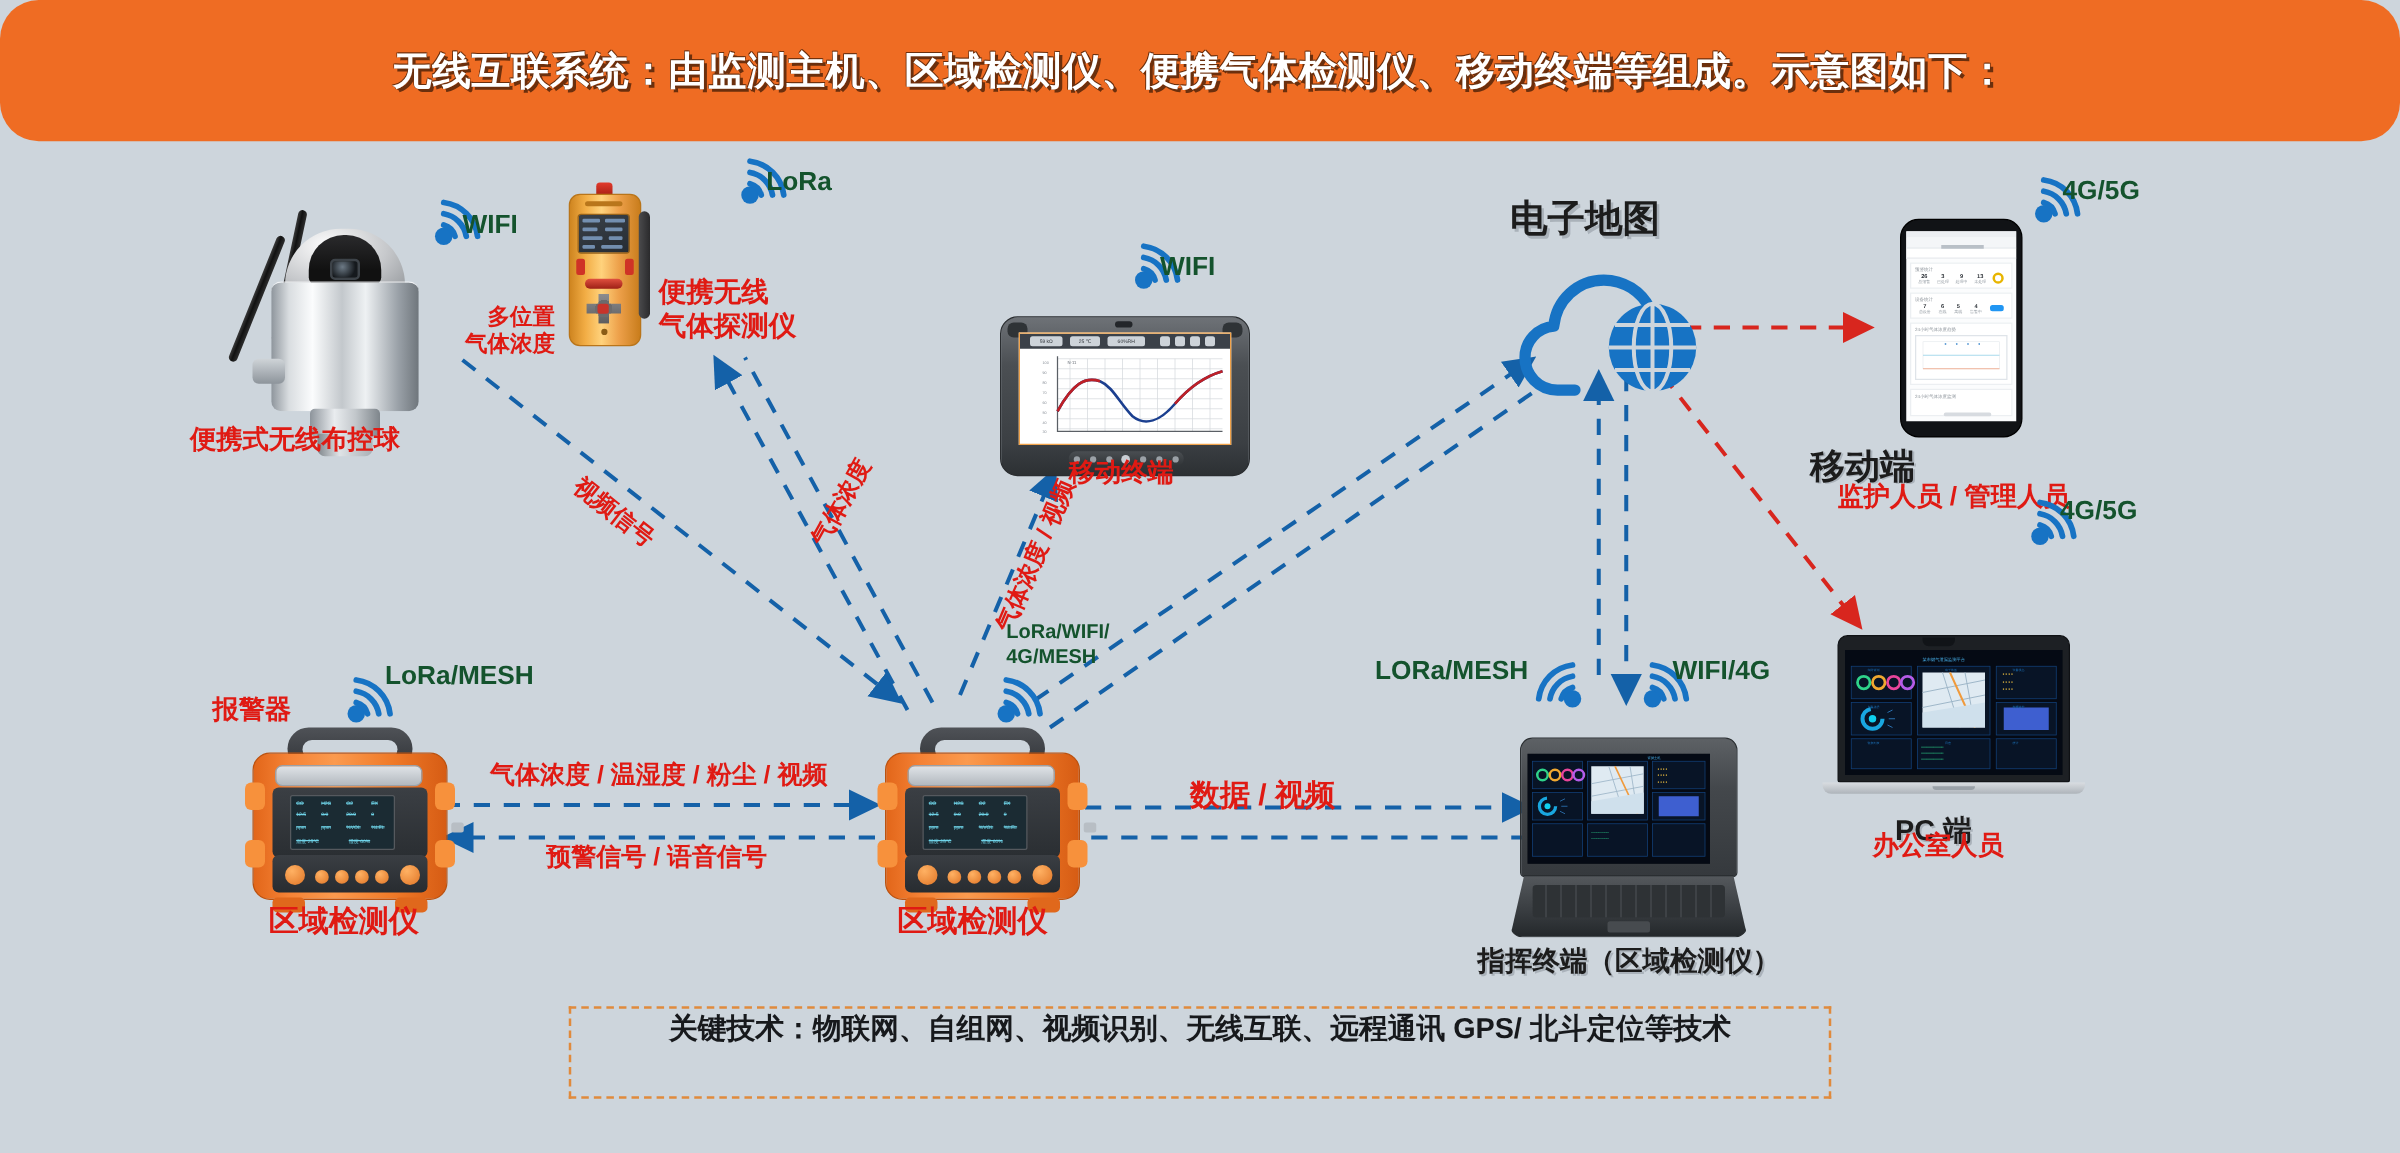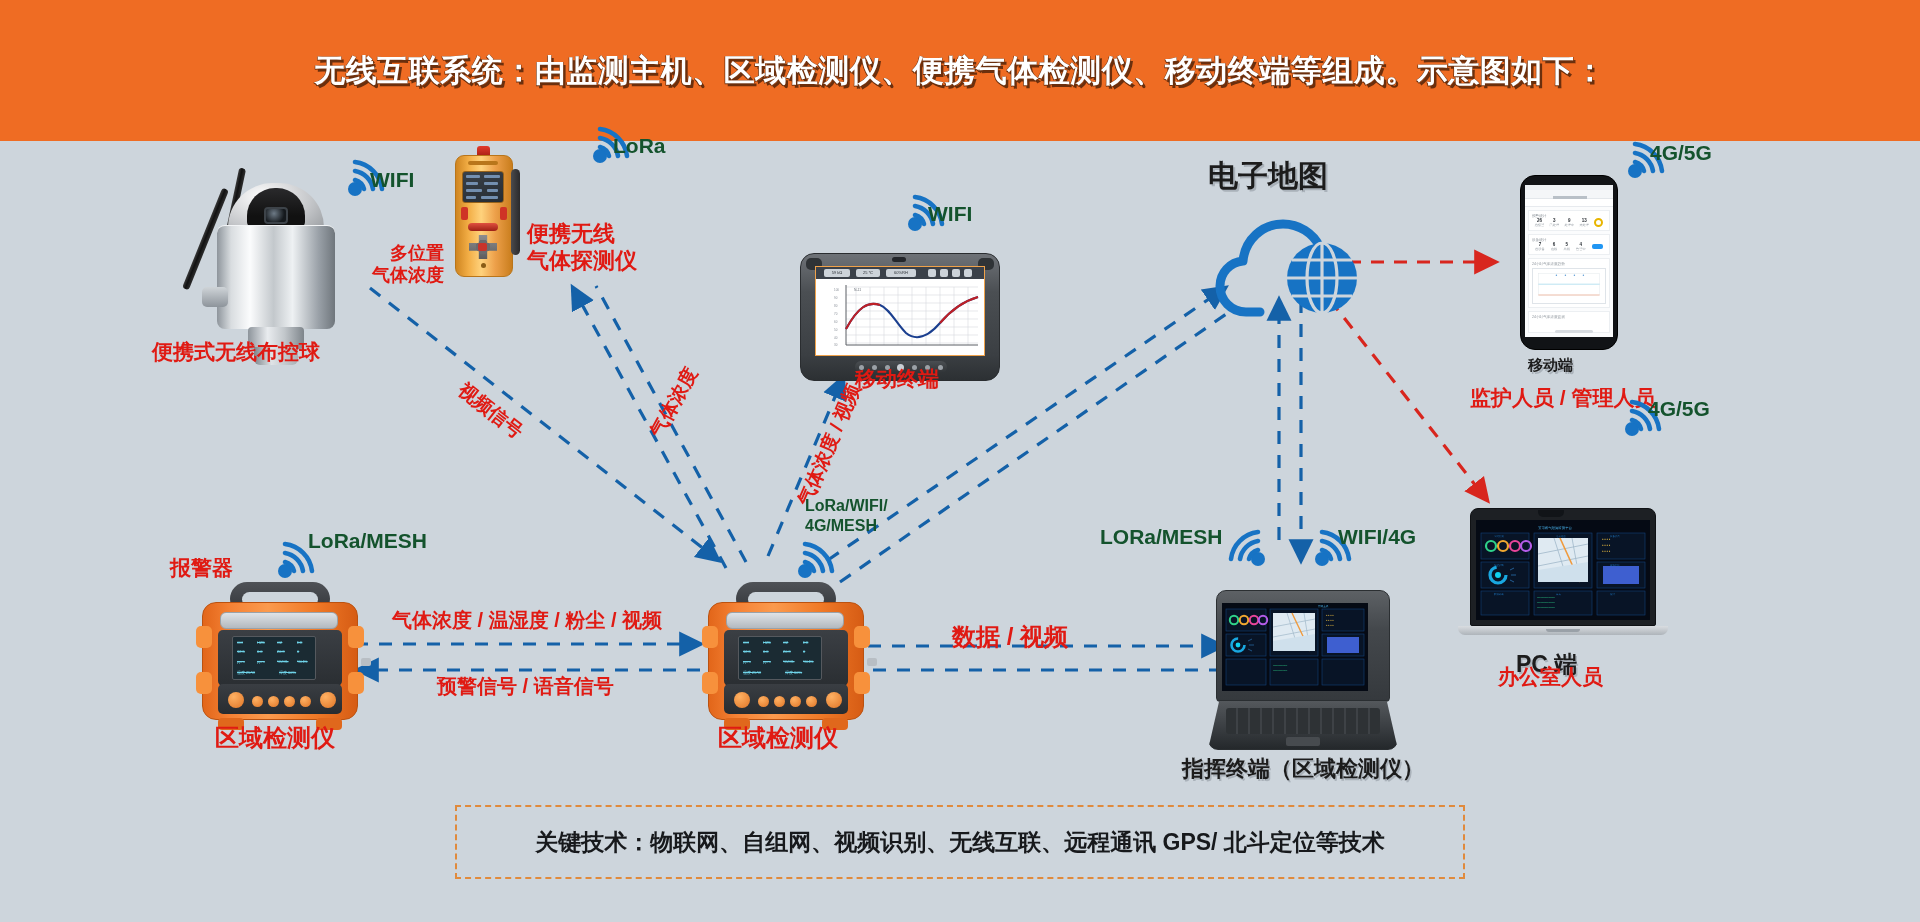--- a/index.html
+++ b/index.html
@@ -6,22 +6,22 @@
   html, body { width: 1920px; height: 922px; overflow: hidden; }
   body {
     font-family: "Liberation Sans", "DejaVu Sans", sans-serif;
     background: #cdd5dc;
     position: relative;
   }
   #stage { position: relative; width: 1920px; height: 922px; background: #cdd5dc; }
 
   
   .banner {
-    position: absolute; left: 0; top: 0; width: 1920px; height: 141px;
-    background: #ef6c23; display: flex; align-items: center; justify-content: center;
+    position: absolute; left: 0; top: 0; width: 1920px; height: 113px;
+    background: #ef6c23; display: flex; align-items: center; justify-content: center; border-radius: 31px;
   }
   .banner-title {
     font-size: 31px; font-weight: bold; color: #ffffff; letter-spacing: 0.5px;
     text-shadow: 2.5px 2.5px 0 #6b2f0d, -0.5px -0.5px 0 #6b2f0d, 0.5px -0.5px 0 #6b2f0d, -0.5px 0.5px 0 #6b2f0d;
     white-space: nowrap;
   }
   .lbl { position: absolute; white-space: nowrap; line-height: 1.22; }
   .red  { color: #e01a13; font-weight: bold; }
   .blk  { color: #1c1c1c; font-weight: bold; }
   .blu  { color: #14532d; font-weight: bold; }
@@ -235,21 +235,21 @@
     position: absolute; left: 22px; top: 104px; width: 124px; height: 30px; border-radius: 5px;
     background: linear-gradient(180deg,#3a3e43,#282c30);
   }
   .area .kn { position: absolute; border-radius: 50%; background: radial-gradient(circle at 35% 30%,#ffb163,#e07526); top: 112px; }
   .area .feet { position: absolute; bottom: -2px; width: 26px; height: 12px; border-radius: 4px; background: #e0681c; }
   .area .port { position: absolute; right: -7px; top: 78px; width: 10px; height: 8px; border-radius: 2px; background: #b8bec4; }
 
   
   .keybox {
     position: absolute; left: 455px; top: 805px; width: 1010px; height: 74px;
-    border: 2px dashed #e08a3c; display: flex; align-items: center; justify-content: center;
+    border: 2px dashed #e08a3c; display: flex; justify-content: center;
   }
   .keybox span { font-size: 23px; font-weight: bold; color: #17191c; white-space: nowrap; }
 </style>
 </head>
 <body>
 
 <div id="stage">
 
   <div class="banner">
     <div class="banner-title">无线互联系统：由监测主机、区域检测仪、便携气体检测仪、移动终端等组成。示意图如下：</div>
@@ -492,21 +492,21 @@
       <div class="home"></div>
     </div>
   </div>
   <svg class="wifi" style="left:1625px; top:140px;" viewBox="0 0 46 40">
     <circle cx="10" cy="31" r="7" fill="#1773c4"></circle>
     <path d="M19,31 A13,13 0 0 0 10,22" fill="none" stroke="#1773c4" stroke-width="4.6" stroke-linecap="round"></path>
     <path d="M28,31 A22,22 0 0 0 10,13" fill="none" stroke="#1773c4" stroke-width="4.6" stroke-linecap="round"></path>
     <path d="M37,31 A31,31 0 0 0 10,4" fill="none" stroke="#1773c4" stroke-width="4.6" stroke-linecap="round"></path>
   </svg>
   <div class="lbl blu" style="left:1650px; top:140px; font-size:21px;">4G/5G</div>
-  <div class="lbl blk" style="left:1528px; top:356px; font-size:15px; text-shadow:1.5px 1.5px 0 #aab2ba;">移动端</div>
+  <div class="lbl blk" style="left:1448px; top:356px; font-size:28px; text-shadow:1.5px 1.5px 0 #aab2ba;">移动端</div>
   <div class="lbl red" style="left:1470px; top:385px; font-size:21px;">监护人员 / 管理人员</div>
 
   <div class="mac" style="left:1458px; top:508px;">
     <div class="lid2"></div>
     <div class="notch"></div>
     <div class="scr3" style="left:18px; top:12px;">
       <svg viewBox="0 0 174 100" style="width:100%;height:100%;">
         <rect width="174" height="100" fill="#050a14"></rect>
         <text x="62" y="9" fill="#49b5f0" font-size="3.4">某市燃气泄漏监测平台</text>
         <g stroke="#12407a" fill="#081426" stroke-width="0.6">

